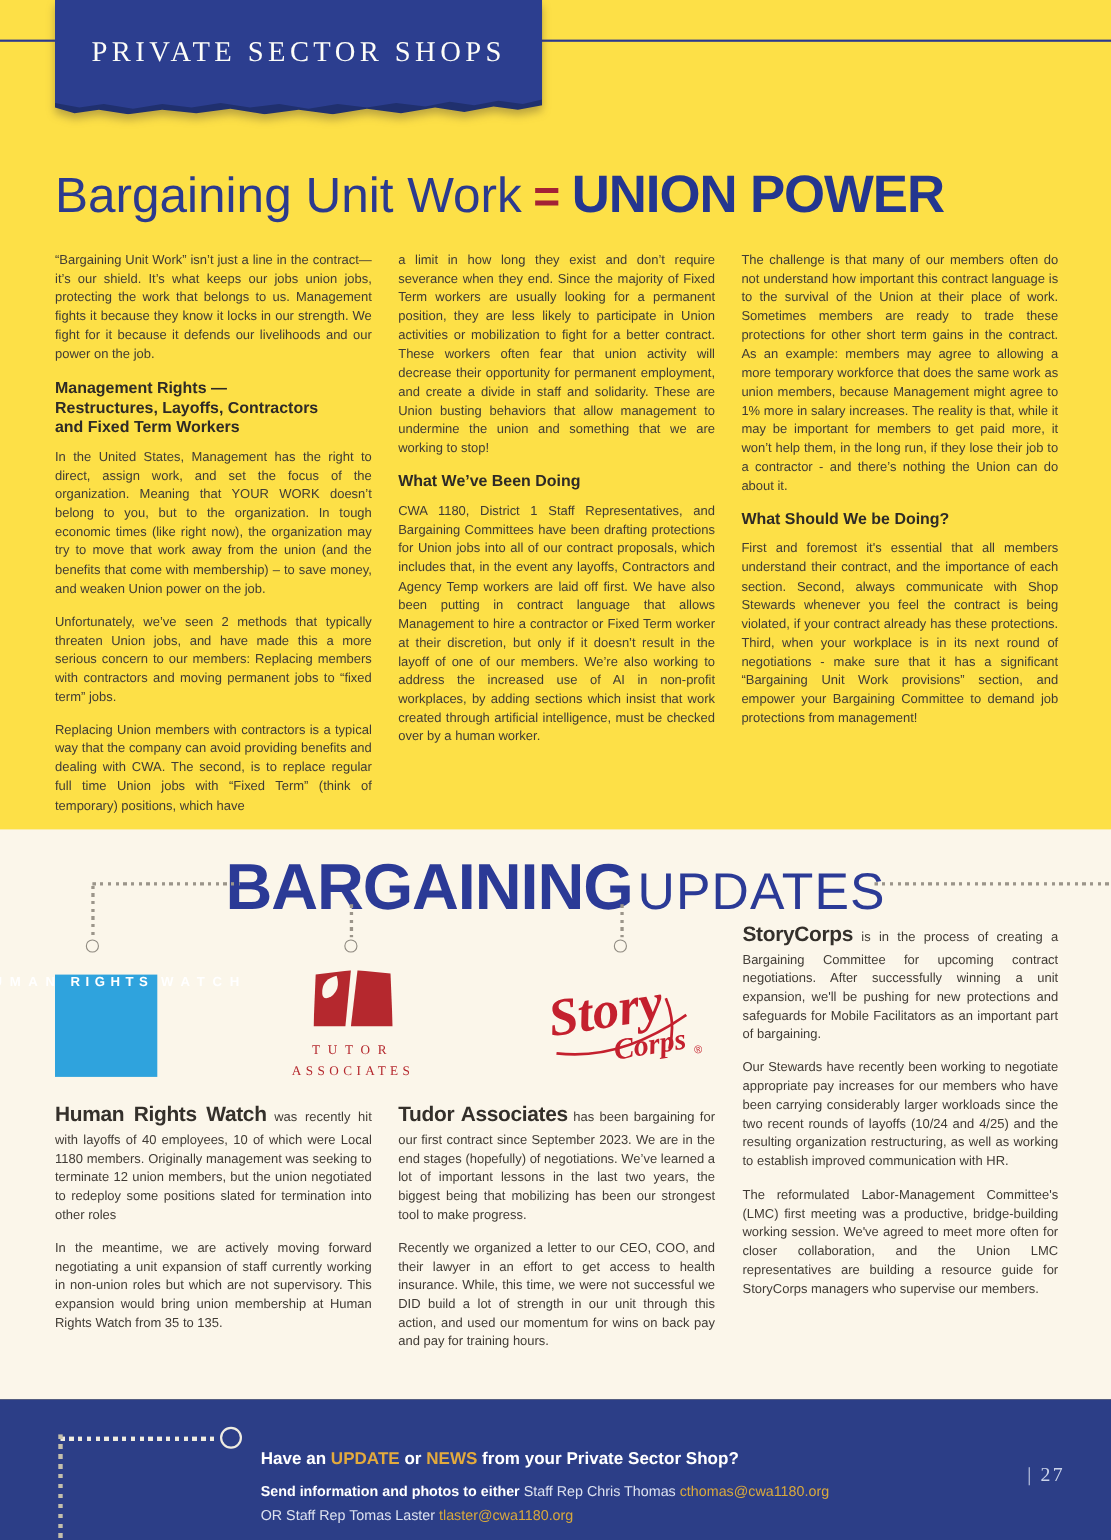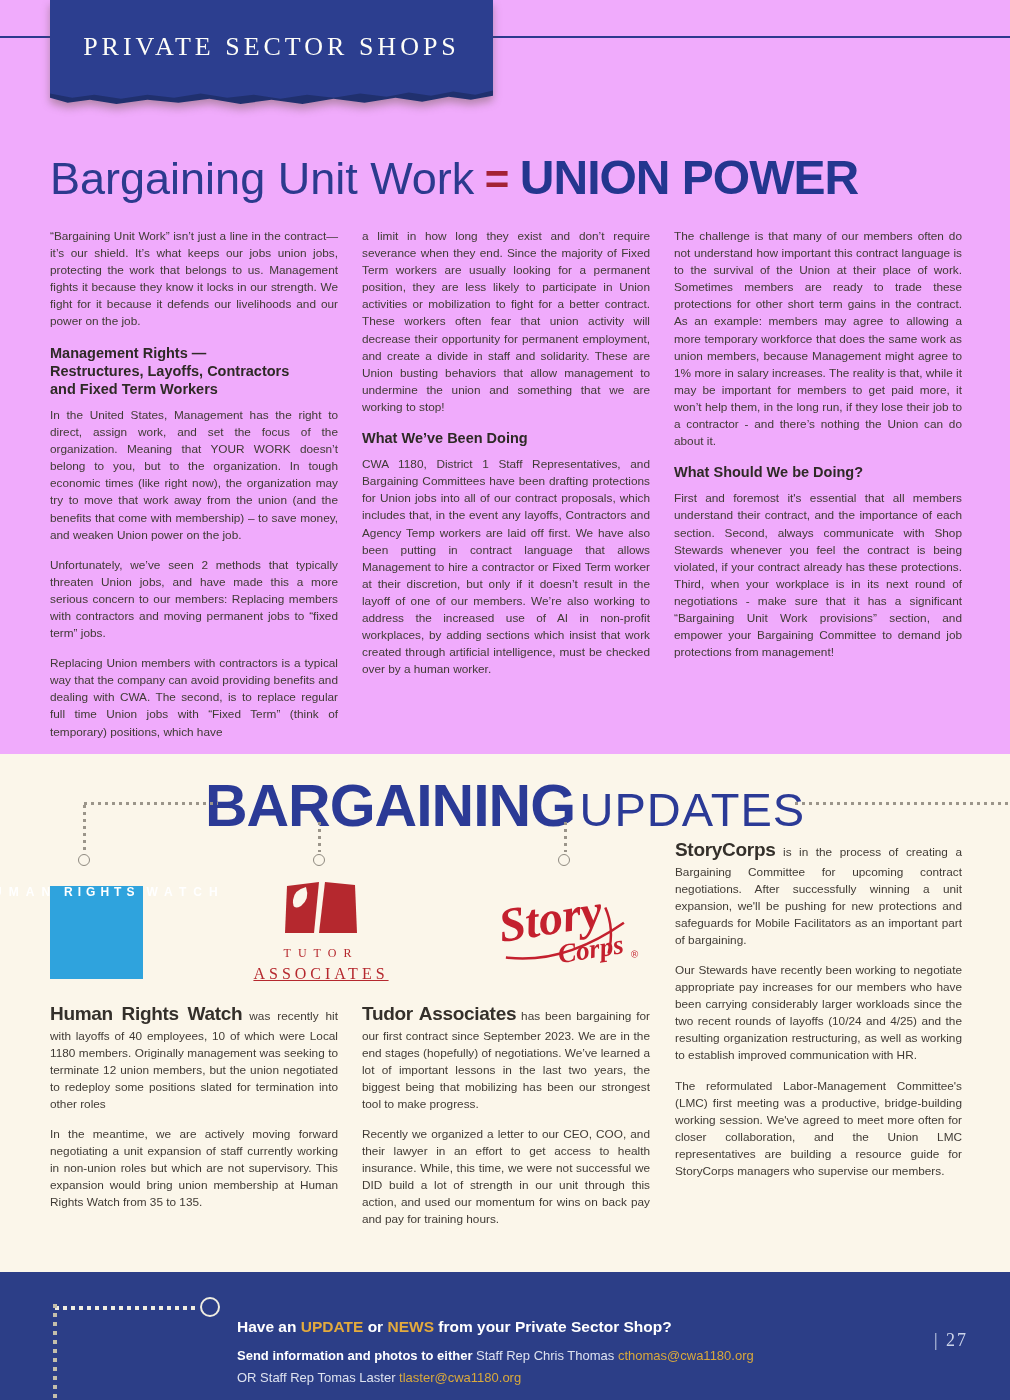--- a/index.html
+++ b/index.html
@@ -1,18 +1,18 @@
 <!DOCTYPE html>
 <html><head>
 <meta charset="utf-8">
 <style>
   * { margin:0; padding:0; box-sizing:border-box; }
   html,body { width:1010px; }
   body { font-family:"Liberation Sans", sans-serif; background:#f8f1e0; }
-  .page { position:relative; width:1010px; height:1400px; background:#f0abfc; overflow:hidden; }
+  .page { position:relative; width:1010px; height:1400px; background:#fde047; overflow:hidden; }
 
   
   .top-rule { position:absolute; top:36px; left:0; width:1010px; height:2px; background:#2c3a8e; }
   .ribbon-wrap { position:absolute; left:50px; top:0; width:443px; height:110px; filter:drop-shadow(0 5px 4px rgba(90,75,50,.4)); }
   .ribbon-under { position:absolute; left:0; top:8px; width:443px; height:102px; background:#20306e;
     clip-path:polygon(0 0,100% 0,100% 86%,95% 90%,90% 87%,84% 92%,78% 88%,71% 93%,64% 89%,57% 94%,50% 90%,43% 94%,36% 89%,29% 93%,22% 90%,15% 94%,9% 90%,4% 93%,0 88%); }
   .ribbon { position:absolute; left:0; top:0; width:443px; height:104px; background:#2c3e8f; display:flex; align-items:center; justify-content:center;
     clip-path:polygon(0 0,100% 0,100% 87%,96% 91%,91% 88%,86% 92%,81% 89%,76% 93%,70% 90%,64% 94%,58% 91%,52% 95%,46% 91%,40% 94%,34% 90%,28% 94%,22% 91%,16% 95%,10% 91%,5% 94%,0 90%); }
   .ribbon-text { color:#fdfdf8; font-family:"Liberation Serif", serif; font-size:26px; letter-spacing:4px; padding-bottom:10px; }
 
@@ -36,21 +36,21 @@
   .dot-h { position:absolute; height:3px; background:repeating-linear-gradient(to right,#9b958a 0 3px,transparent 3px 7px); }
   .dot-v { position:absolute; width:3px; background:repeating-linear-gradient(to bottom,#9b958a 0 3px,transparent 3px 7px); }
   .node-circle { position:absolute; width:12px; height:12px; border:1.5px solid #8f8a80; border-radius:50%; background:transparent; }
 
   
   .hrw-logo { position:absolute; left:50px; top:886px; width:93px; height:93px; background:#2fa3dd; display:flex; flex-direction:row; justify-content:center; gap:7px; padding-left:9px; }
   .hrw-row { color:#ffffff; font-weight:700; font-size:12px; letter-spacing:7px; line-height:1; }
   .tutor-logo { position:absolute; left:246px; top:882px; width:150px; text-align:center; }
   .tutor-words { font-family:"Liberation Serif", serif; color:#b5282e; margin-top:8px; }
   .tutor-w1 { font-size:12px; letter-spacing:7px; }
-  .tutor-w2 { font-size:16px; letter-spacing:4px; margin-top:4px;text-decoration:underline; }
+  .tutor-w2 { font-size:12px; letter-spacing:4px; margin-top:4px; }
   .story-logo { position:absolute; left:488px; top:876px; width:155px; height:104px; }
 
   
   .upd-col { position:absolute; }
   .upd-col p { font-size:11.8px; line-height:1.45; color:#403b35; text-align:justify; margin-bottom:13px; }
   .upd-lead { font-size:19px; font-weight:800; color:#34302b; letter-spacing:-0.3px; }
   .col-hrw { left:50px; top:1000px; width:288px; }
   .col-tudor { left:362px; top:1000px; width:288px; }
   .col-story { left:675px; top:836px; width:287px; }
 

